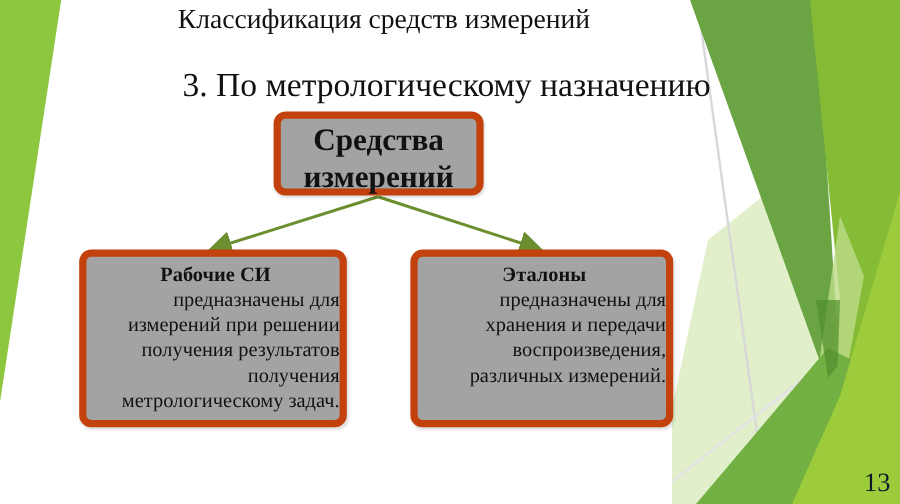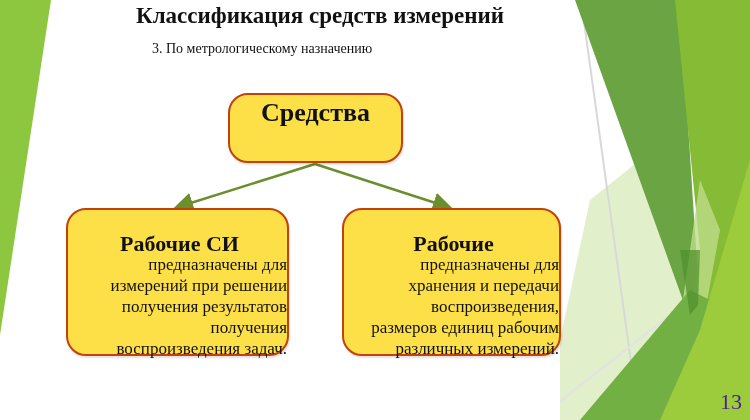--- a/index.html
+++ b/index.html
@@ -5,46 +5,46 @@
     html, body { margin: 0; padding: 0; }
     body {
       width: 750px; height: 420px; position: relative; overflow: hidden;
       background: #ffffff;
       font-family: "Liberation Serif", "DejaVu Serif", serif;
       color: #111;
     }
     .bg-svg { position: absolute; left: 0; top: 0; width: 750px; height: 420px; z-index: 0; }
     .title {
       position: absolute; left: 0; top: 3px; width: 640px; text-align: center;
-      font-weight: bold; font-size: 23px; z-index: 2; padding-left: 40px; box-sizing: border-box;
+      font-weight: normal; font-size: 23px; z-index: 2; padding-left: 40px; box-sizing: border-box;
       text-indent: -40px;
     }
     .subtitle {
-      position: absolute; left: 152px; top: 41px; font-size: 14px; z-index: 2;
+      position: absolute; left: 152px; top: 56px; font-size: 28px; z-index: 2;
     }
     .box {
-      position: absolute; z-index: 2; background: #fde047;
-      border: 2px solid #c2410c; border-radius: 20px; box-sizing: border-box;
+      position: absolute; z-index: 2; background: #a3a3a3;
+      border: 6px solid #c2410c; border-radius: 10px; box-sizing: border-box;
       box-shadow: 1px 2px 2px rgba(0,0,0,0.12);
     }
     .center-box {
       left: 228px; top: 93px; width: 175px; height: 70px;
       text-align: center; font-weight: bold; font-size: 26px; line-height: 31px;
       padding-top: 2px;
     }
     .side-box {
       top: 208px; height: 148px; font-size: 17px; line-height: 21px;
       padding: 4px 0 0 4px;
     }
     .left-box { left: 66px; width: 223px; }
     .right-box { left: 342px; width: 219px; }
-    .box-head { font-weight: bold; text-align: center; font-size: 22px; line-height: 21px; margin-top: 19px; }
+    .box-head { font-weight: bold; text-align: center; font-size: 17px; line-height: 21px; }
     .box-line { white-space: nowrap; text-align: right; }
     .page-num {
-      position: absolute; right: 8px; bottom: 5px; font-size: 22px; z-index: 2; color: #4c1d95;
+      position: absolute; right: 8px; bottom: 5px; font-size: 22px; z-index: 2; color: #0f172a;
     }
     .arrows { position: absolute; left: 0; top: 0; width: 750px; height: 420px; z-index: 1; }
   </style>
 </head>
 <body>
 
 <svg class="bg-svg" viewBox="0 0 750 420" xmlns="http://www.w3.org/2000/svg">
 
   <polygon points="0,0 51,0 0,335" fill="#8dc63f"></polygon>
 
@@ -67,33 +67,33 @@
   </defs>
   <line x1="315" y1="164" x2="178" y2="207" stroke="#6b8e2f" stroke-width="2.5" marker-end="url(#ah)"></line>
   <line x1="315" y1="164" x2="448" y2="207" stroke="#6b8e2f" stroke-width="2.5" marker-end="url(#ah)"></line>
 </svg>
 
 <div class="title">Классификация средств измерений</div>
 <div class="subtitle">3. По метрологическому назначению</div>
 
 <div class="box center-box">
   <div>Средства</div>
+  <div>измерений</div>
 </div>
 
 <div class="box side-box left-box">
   <div class="box-head">Рабочие СИ</div>
   <div class="box-line">предназначены для</div>
   <div class="box-line">измерений при решении</div>
   <div class="box-line">получения результатов</div>
   <div class="box-line">получения</div>
-  <div class="box-line">воспроизведения задач.</div>
+  <div class="box-line">метрологическому задач.</div>
 </div>
 
 <div class="box side-box right-box">
-  <div class="box-head">Рабочие</div>
+  <div class="box-head">Эталоны</div>
   <div class="box-line">предназначены для</div>
   <div class="box-line">хранения и передачи</div>
   <div class="box-line">воспроизведения,</div>
-  <div class="box-line">размеров единиц рабочим</div>
   <div class="box-line">различных измерений.</div>
 </div>
 
 <div class="page-num">13</div>
 
 </body></html>

